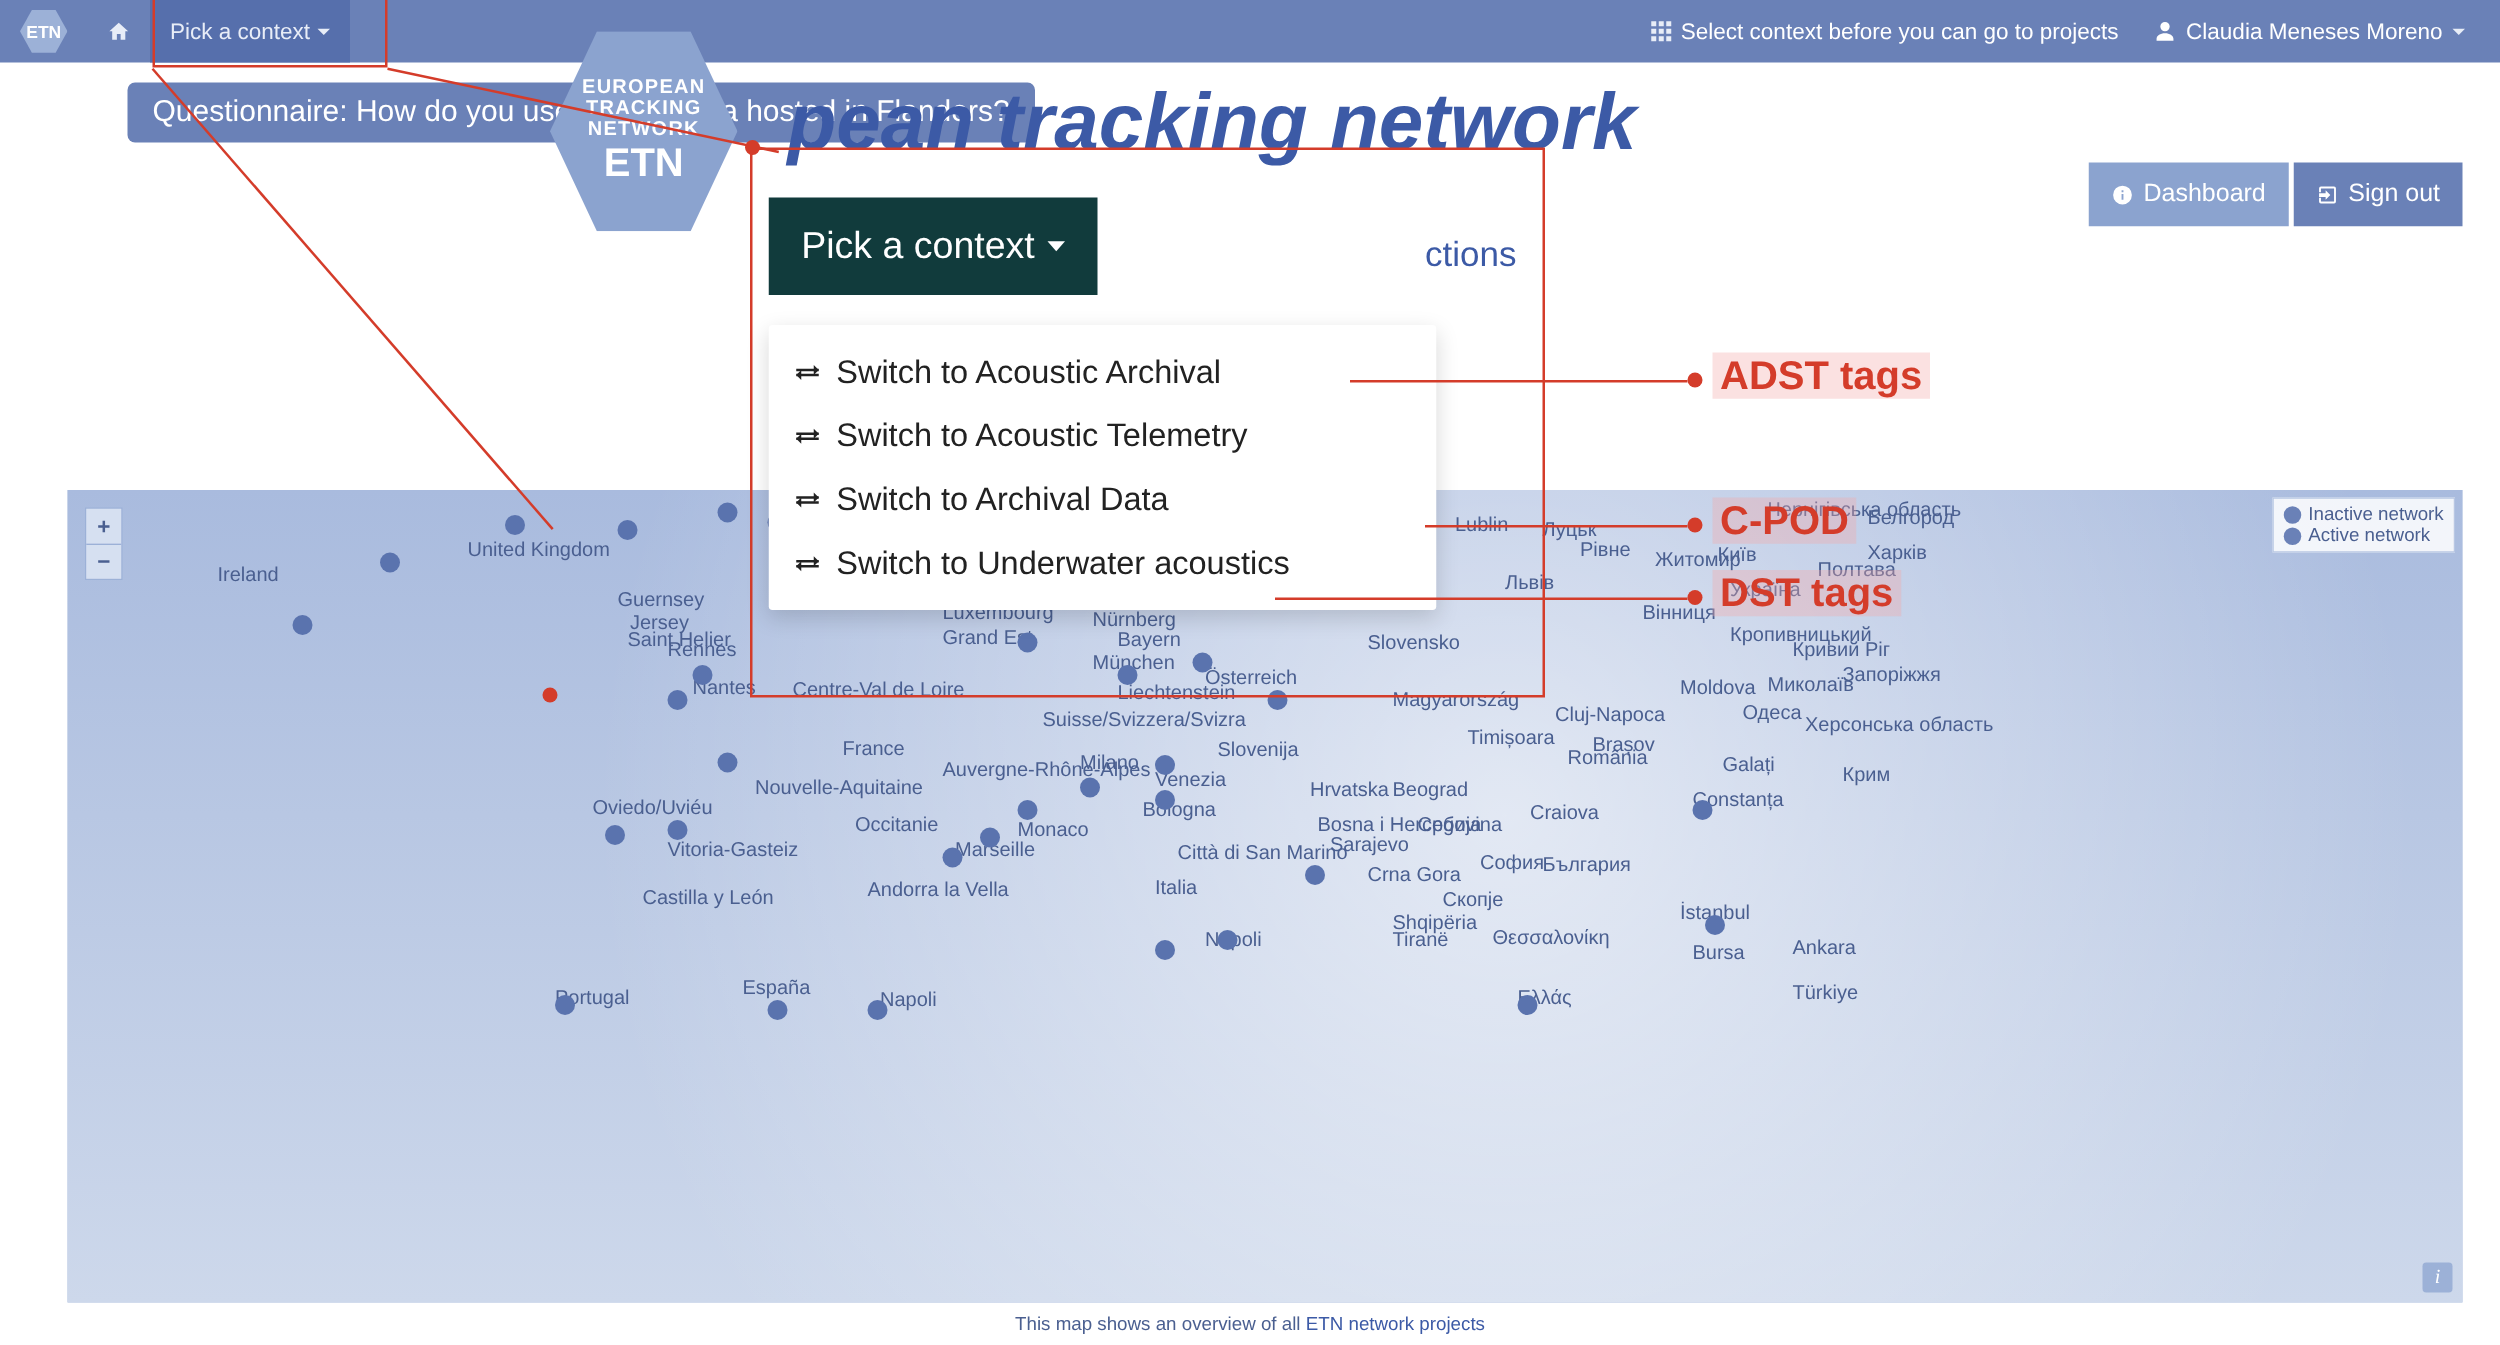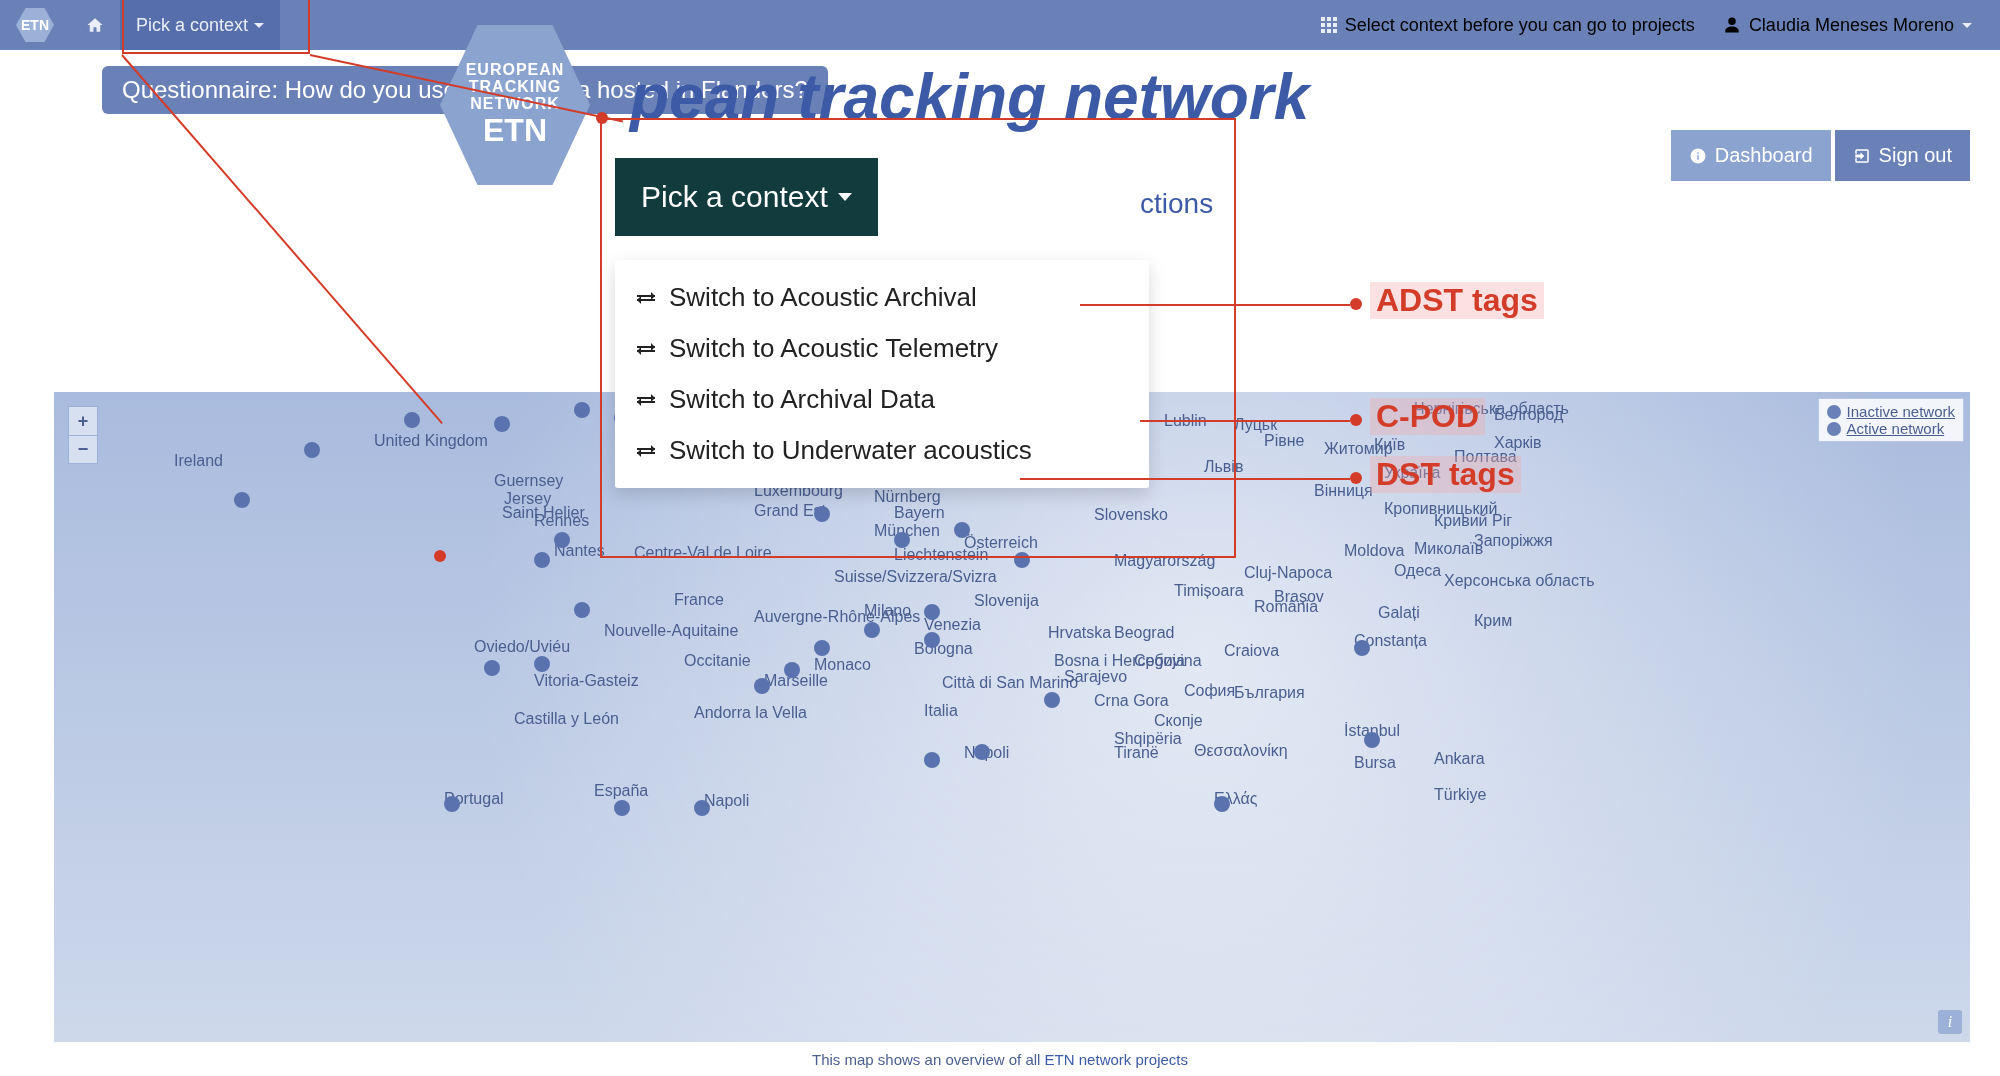--- a/index.html
+++ b/index.html
@@ -32,21 +32,21 @@
   clip-path: polygon(25% 5%, 75% 5%, 100% 50%, 75% 95%, 25% 95%, 0 50%);
   margin: 0 16px 0 6px;
 }
 .nav-item {
   padding: 0 16px; height: 100%;
   display: flex; align-items: center;
   color: #e8edf7; cursor: pointer;
 }
 .nav-item.context { background: #566fac; gap: 6px; }
 .nav-right { display: flex; align-items: center; gap: 28px; margin-right: 18px; }
-.nav-msg { display: flex; align-items: center; gap: 8px; color: #000000; }
+.nav-msg { display: flex; align-items: center; gap: 8px; color: #ffffff; }
 .caret-down {
   width: 0; height: 0; border-left: 5px solid transparent;
   border-right: 5px solid transparent; border-top: 5px solid #e8edf7;
 }
 
 
 .banner-wrap { padding: 16px 0 0 102px; }
 .banner {
   display: inline-block;
   background: #6a81b7; color: #fff;
@@ -112,21 +112,21 @@
   width: 28px; height: 28px;
   background: #d6e0f1; border: none;
   color: #4a5f90; font-size: 18px; font-weight: bold;
   cursor: pointer;
 }
 .map-zoom button + button { border-top: 1px solid #9cb1d7; }
 .map-legend {
   position: absolute; right: 6px; top: 6px;
   background: rgba(255,255,255,0.85);
   border: 1px solid #b8c7e3;
-  padding: 4px 8px; font-size: 15px; color: #4a5f90; text-decoration: underline;
+  padding: 4px 8px; font-size: 15px; color: #4a5f90;
 }
 .legend-item { display: flex; align-items: center; gap: 6px; }
 .legend-dot { width: 14px; height: 14px; border-radius: 50%; background: #6a81b7; }
 .map-info {
   position: absolute; right: 8px; bottom: 8px;
   width: 24px; height: 24px;
   background: #9cb1d7; color: #fff;
   display: flex; align-items: center; justify-content: center;
   font-family: serif; font-style: italic; border-radius: 3px;
 }

